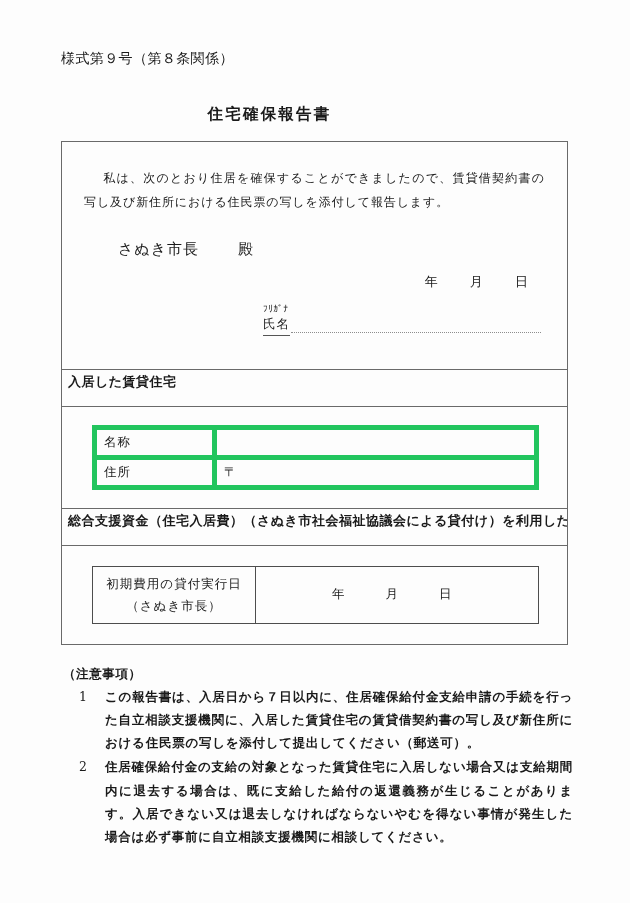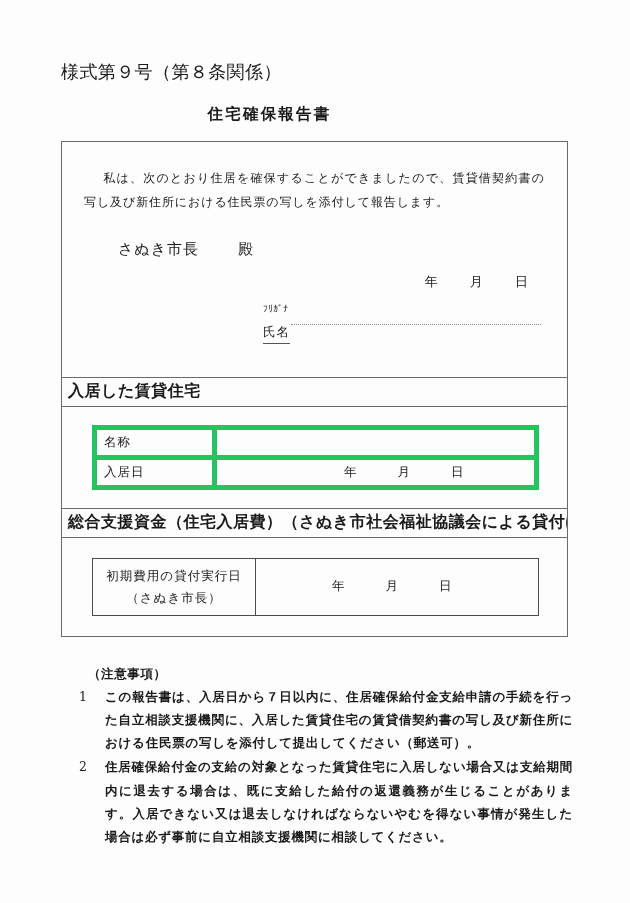--- a/index.html
+++ b/index.html
@@ -21,22 +21,22 @@
     width: 630px;
     height: 903px;
     background: #fdfdfd;
     overflow: hidden;
   }
 
   
   .form-no {
     position: absolute;
     left: 61px;
-    top: 60px;
-    font-size: 18px;
+    top: 50px;
+    font-size: 14px;
     letter-spacing: 0.4px;
     white-space: nowrap;
   }
   .doc-title {
     position: absolute;
     left: 0;
     top: 104px;
     width: 539px;
     text-align: center;
     font-family: "DejaVu Sans", "Liberation Sans", sans-serif;
@@ -52,23 +52,23 @@
     top: 141px;
     width: 507px;
     border: 1px solid #6a6a6a;
     box-sizing: border-box;
   }
   .section-band {
     border-top: 1px solid #6a6a6a;
     border-bottom: 1px solid #6a6a6a;
     font-family: Liberation Serif, serif;
     font-weight: bold;
-    font-size: 16px;
+    font-size: 13px;
     letter-spacing: 0.5px;
-    padding: 3px 0 4px 6px;
+    padding: 3px 0 15px 6px;
     white-space: nowrap;
     overflow: hidden;
   }
 
   
   .statement {
     padding: 24px 22px 0 22px;
     font-size: 12px;
     line-height: 2.0;
     letter-spacing: 0.9px;
@@ -100,24 +100,25 @@
     padding: 0 26px 0 0;
     display: flex;
     flex-direction: column;
     align-items: flex-end;
   }
   .sign-inner { width: 278px; }
   .furigana {
     font-family: "DejaVu Sans", "Liberation Sans", sans-serif;
     font-size: 9.5px;
     letter-spacing: 0.4px;
-    margin-bottom: 10px;
+    margin-bottom: 2px;
   }
   .sign-row {
     display: flex;
+    align-items: flex-end;
     margin-bottom: 9px;
     font-size: 12.5px;
     letter-spacing: 1px;
   }
   .sign-row .lbl { white-space: nowrap; }
   .sign-row .rule {
     flex: 1;
     border-bottom: 1px dotted #8d8d8d;
     height: 0;
     margin-bottom: 3px;
@@ -179,21 +180,20 @@
     width: 512px;
     font-size: 12.5px;
   }
   .notes-title {
     font-family: "DejaVu Sans", "Liberation Sans", sans-serif;
     font-weight: bold;
     font-size: 12.5px;
     letter-spacing: 0.6px;
     margin-bottom: 2px;
     padding-left: 2px;
-    margin-left: 25px;
   }
   .note-item {
     display: flex;
     align-items: flex-start;
     margin-bottom: 1px;
     padding-left: 18px;
   }
   .note-num {
     width: 26px;
     flex: none;
@@ -245,26 +245,22 @@
     <div class="section-band">入居した賃貸住宅</div>
 
     <div class="tbl-wrap">
       <table class="data">
         <tbody>
             <tr>
           <td class="key">名称</td>
           <td class="val"></td>
         </tr>
         <tr>
-          <td class="key">入居日</td>
-          <td class="val">
-            <div class="dates">
-              <span>年</span><span>月</span><span>日</span>
-            </div>
-          </td>
+          <td class="key">住所</td>
+          <td class="val">〒</td>
         </tr>
       </tbody>
         </table>
     </div>
 
     <div class="section-band">総合支援資金（住宅入居費）（さぬき市社会福祉協議会による貸付け）を利用した場合</div>
 
     <div class="tbl-wrap2">
       <table class="loan">
         <tbody>

